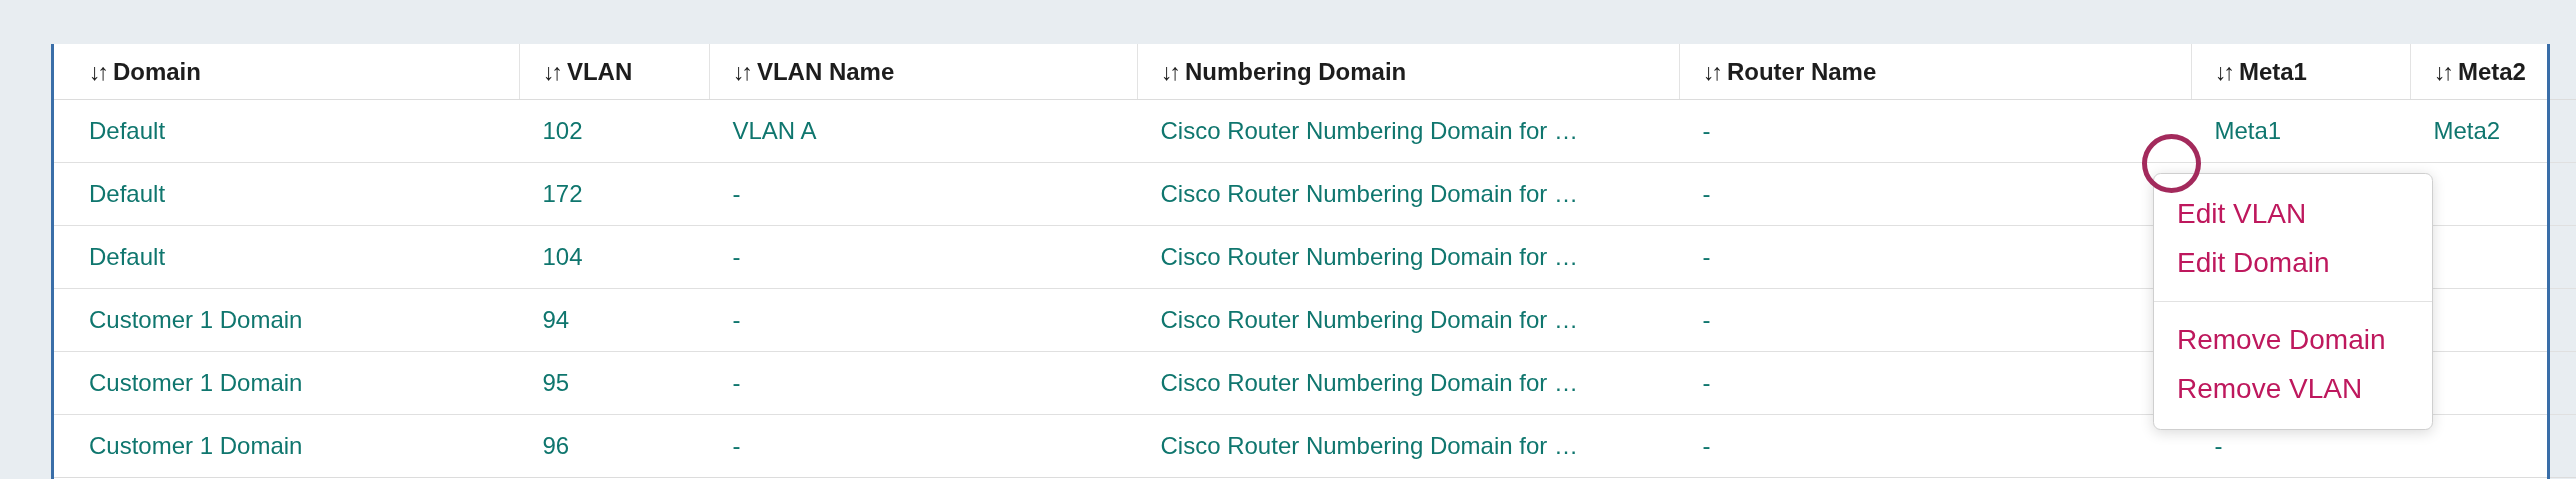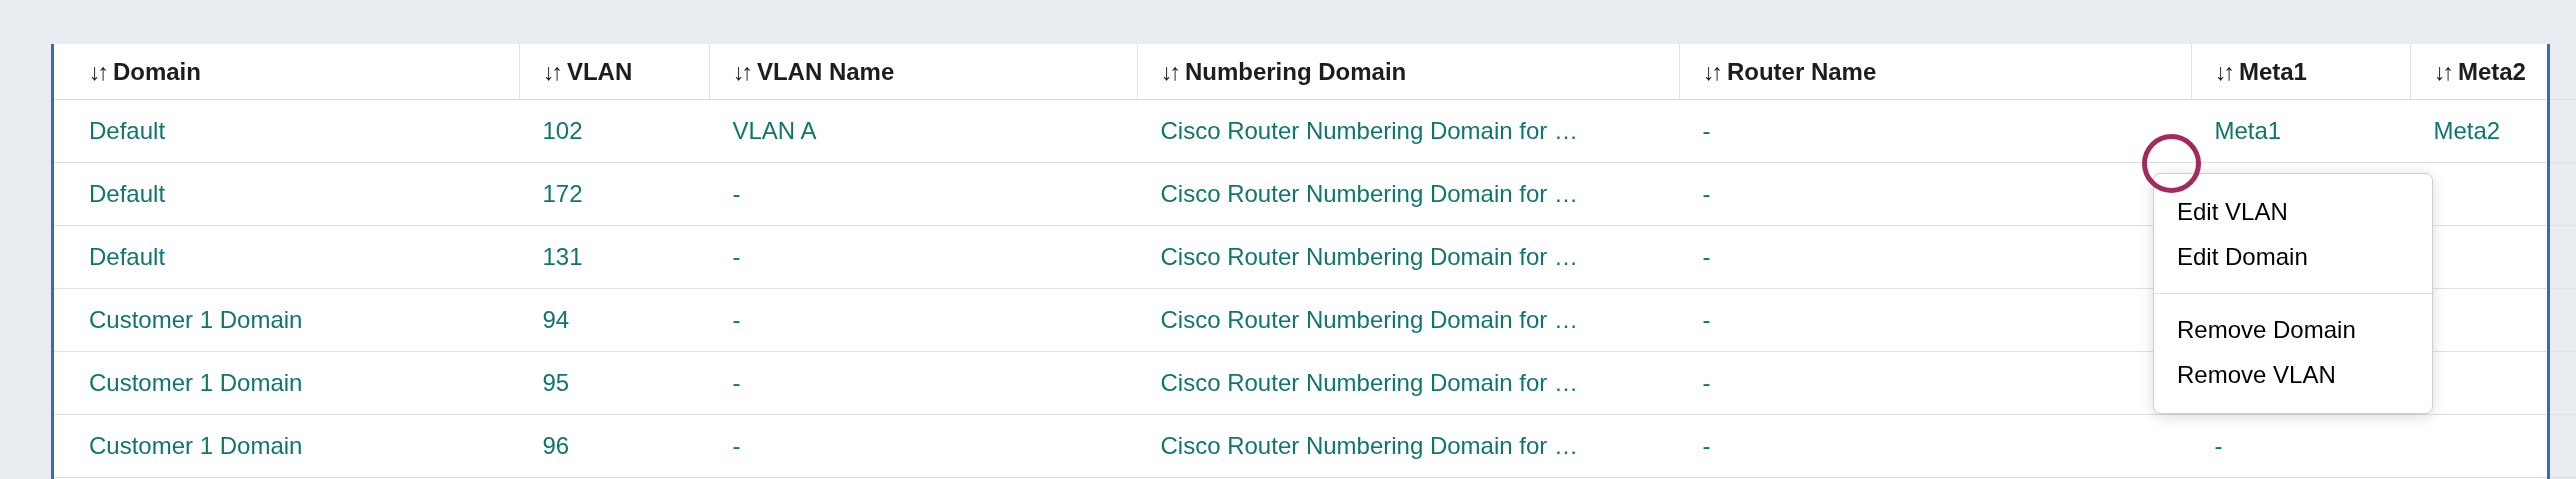--- a/index.html
+++ b/index.html
@@ -124,22 +124,22 @@
     top: 129px;
     width: 278px;
     background: #ffffff;
     border: 1px solid #cfcfcf;
     border-radius: 7.6px;
     box-shadow: 0 2.9px 13.3px rgba(0,0,0,0.14);
     padding: 15px 0 15px 0;
     z-index: 20;
   }
   .context-menu .menu-item {
-    font-size: 24px;
-    color: #000000;
+    font-size: 28px;
+    color: #be185d;
     line-height: 1;
     padding: 10.5px 0 10.5px 23px;
     cursor: pointer;
     white-space: nowrap;
   }
   .context-menu .menu-divider {
     height: 1px;
     background: #e2e2e2;
     margin: 14.3px 0 13.3px 0;
   }
@@ -200,21 +200,21 @@
           <td class="c-vlanname">-</td>
           <td class="c-numdom">Cisco Router Numbering Domain for …</td>
           <td class="c-router">-</td>
           <td class="c-meta1">-</td>
           <td class="c-meta2"></td>
 
         </tr>
 
         <tr>
           <td class="c-domain">Default</td>
-          <td class="c-vlan">131</td>
+          <td class="c-vlan">104</td>
           <td class="c-vlanname">-</td>
           <td class="c-numdom">Cisco Router Numbering Domain for …</td>
           <td class="c-router">-</td>
           <td class="c-meta1">55</td>
           <td class="c-meta2"></td>
 
         </tr>
 
         <tr>
           <td class="c-domain">Customer 1 Domain</td>

